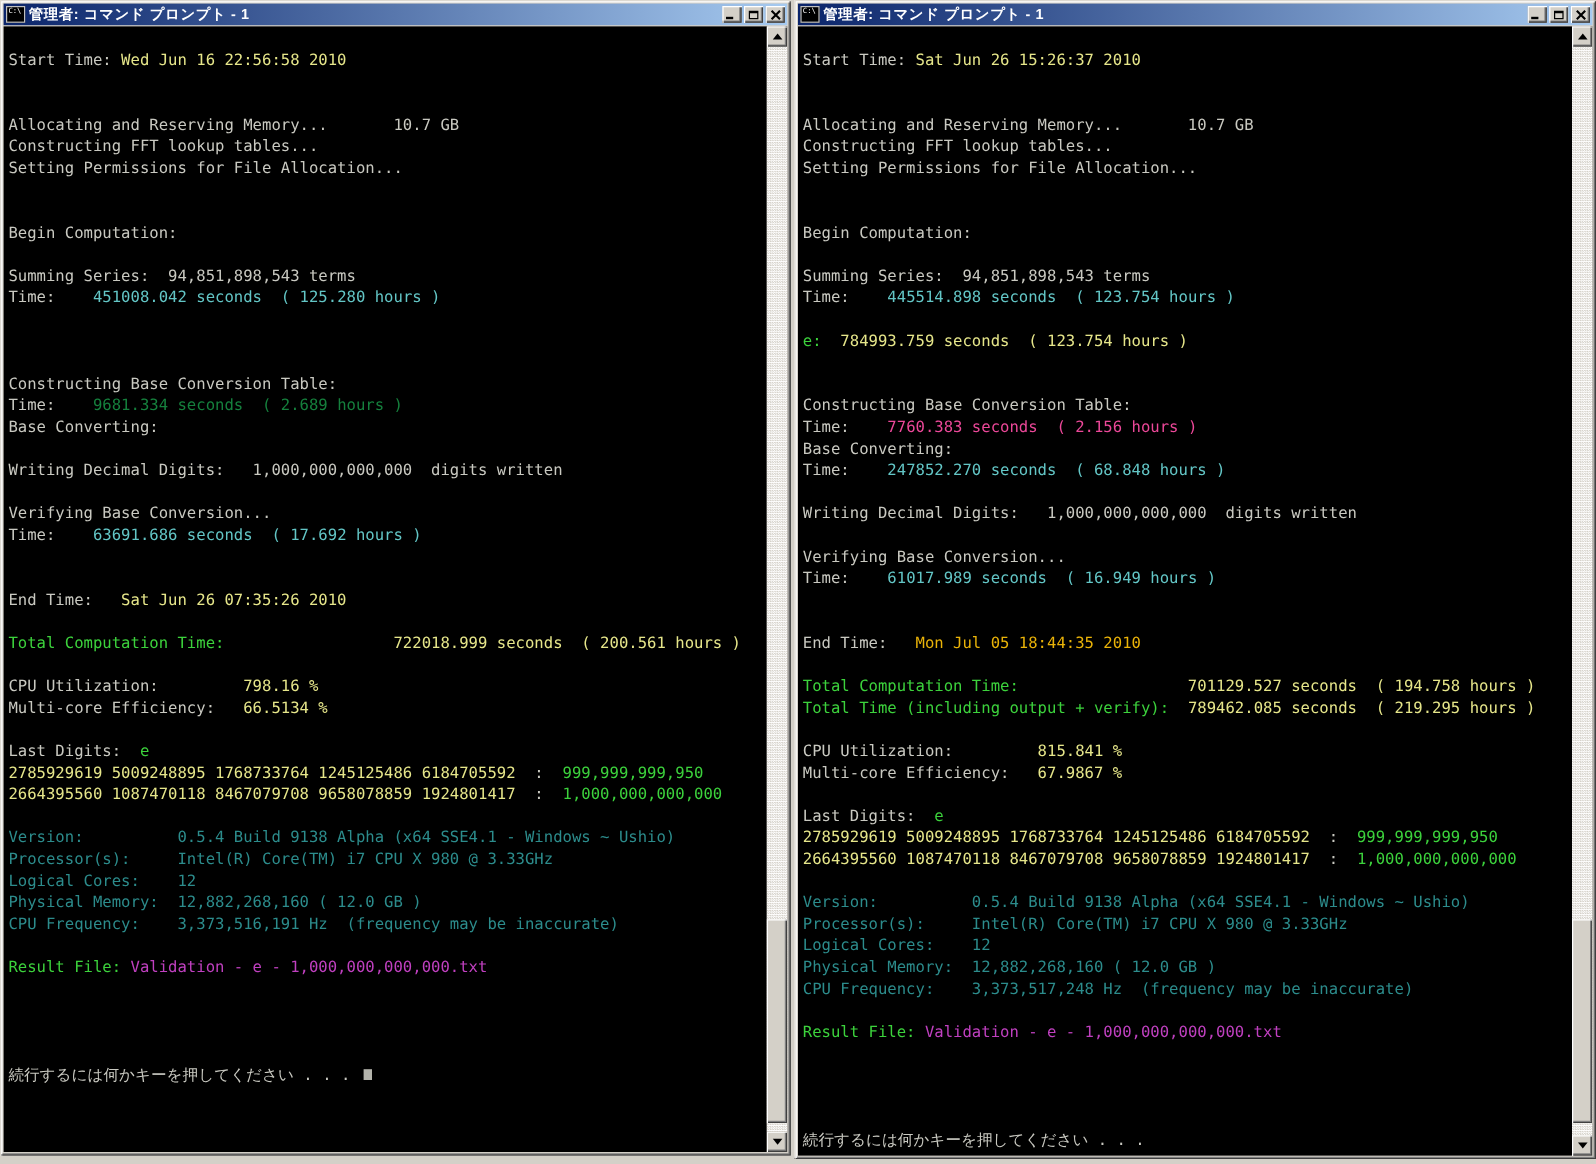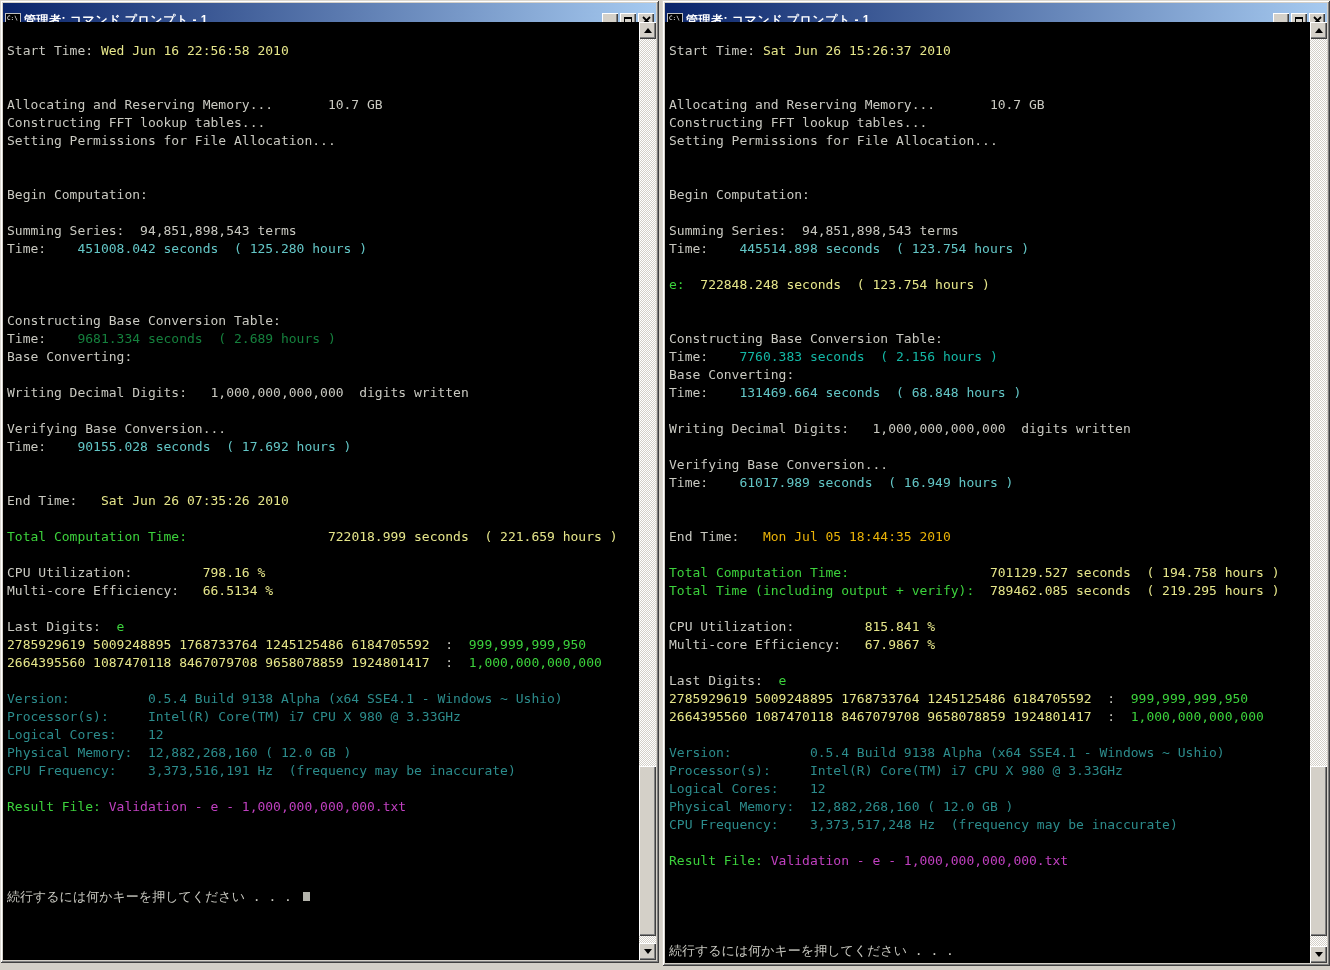--- a/index.html
+++ b/index.html
@@ -11,21 +11,21 @@
     box-shadow: inset 1px 1px 0 #dcd8d0, inset -1px -1px 0 #404040,
                 inset 2px 2px 0 #ffffff, inset -2px -2px 0 #808080;
     padding:3px;
   }
   .win-left  { left:0;   width:659px; height:963px; }
   .win-right { left:662px; width:668px; height:966px; }
 
   .titlebar {
     height:18px; display:flex; align-items:center; gap:3px;
     background:linear-gradient(to right, #0a246a, #a6caf0);
-    padding:17px 2px; user-select:none;
+    padding:1px 2px; user-select:none;
   }
   .cmd-icon {
     width:16px; height:14px; background:#000; border:1px solid #c0c0c0;
     display:flex; align-items:flex-start; justify-content:flex-start; flex:0 0 auto;
   }
   .cmd-icon-text {
     color:#fff; font-family:"DejaVu Sans Mono", monospace; font-size:6px; line-height:7px;
     padding-left:1px;
   }
   .title-text {
@@ -111,26 +111,26 @@
       <div class="line"></div>
       <div class="line"></div>
       <div class="line"></div>
       <div class="line"><span style="color: rgb(201, 201, 193);">Constructing Base Conversion Table:</span></div>
       <div class="line"><span style="color: rgb(201, 201, 193);">Time:    </span><span style="color: #15803d;">9681.334 seconds  ( 2.689 hours )</span></div>
       <div class="line"><span style="color: rgb(201, 201, 193);">Base Converting:</span></div>
       <div class="line"></div>
       <div class="line"><span style="color: rgb(201, 201, 193);">Writing Decimal Digits:   1,000,000,000,000  digits written</span></div>
       <div class="line"></div>
       <div class="line"><span style="color: rgb(201, 201, 193);">Verifying Base Conversion...</span></div>
-      <div class="line"><span style="color: rgb(201, 201, 193);">Time:    </span><span style="color: rgb(99, 198, 198);">90155.028 seconds  ( 17.692 hours )</span></div>
+      <div class="line"><span style="color: rgb(201, 201, 193);">Time:    </span><span style="color: rgb(99, 198, 198);">63691.686 seconds  ( 17.692 hours )</span></div>
       <div class="line"></div>
       <div class="line"></div>
       <div class="line"><span style="color: rgb(201, 201, 193);">End Time:   </span><span style="color: rgb(230, 230, 138);">Sat Jun 26 07:35:26 2010</span></div>
       <div class="line"></div>
-      <div class="line"><span style="color: rgb(60, 210, 60);">Total Computation Time:</span><span style="color: rgb(230, 230, 138);">                  722018.999 seconds  ( 221.659 hours )</span></div>
+      <div class="line"><span style="color: rgb(60, 210, 60);">Total Computation Time:</span><span style="color: rgb(230, 230, 138);">                  722018.999 seconds  ( 200.561 hours )</span></div>
       <div class="line"></div>
       <div class="line"><span style="color: rgb(201, 201, 193);">CPU Utilization:         </span><span style="color: rgb(230, 230, 138);">798.16 %</span></div>
       <div class="line"><span style="color: rgb(201, 201, 193);">Multi-core Efficiency:   </span><span style="color: rgb(230, 230, 138);">66.5134 %</span></div>
       <div class="line"></div>
       <div class="line"><span style="color: rgb(201, 201, 193);">Last Digits:  </span><span style="color: rgb(60, 210, 60);">e</span></div>
       <div class="line"><span style="color: rgb(230, 230, 138);">2785929619 5009248895 1768733764 1245125486 6184705592</span><span style="color: rgb(201, 201, 193);">  :  </span><span style="color: rgb(60, 210, 60);">999,999,999,950</span></div>
       <div class="line"><span style="color: rgb(230, 230, 138);">2664395560 1087470118 8467079708 9658078859 1924801417</span><span style="color: rgb(201, 201, 193);">  :  </span><span style="color: rgb(60, 210, 60);">1,000,000,000,000</span></div>
       <div class="line"></div>
       <div class="line"><span style="color: rgb(44, 140, 140);">Version:          0.5.4 Build 9138 Alpha (x64 SSE4.1 - Windows ~ Ushio)</span></div>
       <div class="line"><span style="color: rgb(44, 140, 140);">Processor(s):     Intel(R) Core(TM) i7 CPU X 980 @ 3.33GHz</span></div>
@@ -185,27 +185,27 @@
       <div class="line"><span style="color: rgb(201, 201, 193);">Allocating and Reserving Memory...       10.7 GB</span></div>
       <div class="line"><span style="color: rgb(201, 201, 193);">Constructing FFT lookup tables...</span></div>
       <div class="line"><span style="color: rgb(201, 201, 193);">Setting Permissions for File Allocation...</span></div>
       <div class="line"></div>
       <div class="line"></div>
       <div class="line"><span style="color: rgb(201, 201, 193);">Begin Computation:</span></div>
       <div class="line"></div>
       <div class="line"><span style="color: rgb(201, 201, 193);">Summing Series:  94,851,898,543 terms</span></div>
       <div class="line"><span style="color: rgb(201, 201, 193);">Time:    </span><span style="color: rgb(99, 198, 198);">445514.898 seconds  ( 123.754 hours )</span></div>
       <div class="line"></div>
-      <div class="line"><span style="color: rgb(60, 210, 60);">e:</span><span style="color: rgb(230, 230, 138);">  722848.248 seconds  ( 123.754 hours )</span></div>
+      <div class="line"><span style="color: rgb(60, 210, 60);">e:</span><span style="color: rgb(230, 230, 138);">  784993.759 seconds  ( 123.754 hours )</span></div>
       <div class="line"></div>
       <div class="line"></div>
       <div class="line"><span style="color: rgb(201, 201, 193);">Constructing Base Conversion Table:</span></div>
-      <div class="line"><span style="color: rgb(201, 201, 193);">Time:    </span><span style="color: #14b8a6;">7760.383 seconds  ( 2.156 hours )</span></div>
+      <div class="line"><span style="color: rgb(201, 201, 193);">Time:    </span><span style="color: #ec4899;">7760.383 seconds  ( 2.156 hours )</span></div>
       <div class="line"><span style="color: rgb(201, 201, 193);">Base Converting:</span></div>
-      <div class="line"><span style="color: rgb(201, 201, 193);">Time:    </span><span style="color: rgb(99, 198, 198);">131469.664 seconds  ( 68.848 hours )</span></div>
+      <div class="line"><span style="color: rgb(201, 201, 193);">Time:    </span><span style="color: rgb(99, 198, 198);">247852.270 seconds  ( 68.848 hours )</span></div>
       <div class="line"></div>
       <div class="line"><span style="color: rgb(201, 201, 193);">Writing Decimal Digits:   1,000,000,000,000  digits written</span></div>
       <div class="line"></div>
       <div class="line"><span style="color: rgb(201, 201, 193);">Verifying Base Conversion...</span></div>
       <div class="line"><span style="color: rgb(201, 201, 193);">Time:    </span><span style="color: rgb(99, 198, 198);">61017.989 seconds  ( 16.949 hours )</span></div>
       <div class="line"></div>
       <div class="line"></div>
       <div class="line"><span style="color: rgb(201, 201, 193);">End Time:   </span><span style="color: #eab308;">Mon Jul 05 18:44:35 2010</span></div>
       <div class="line"></div>
       <div class="line"><span style="color: rgb(60, 210, 60);">Total Computation Time:</span><span style="color: rgb(230, 230, 138);">                  701129.527 seconds  ( 194.758 hours )</span></div>

